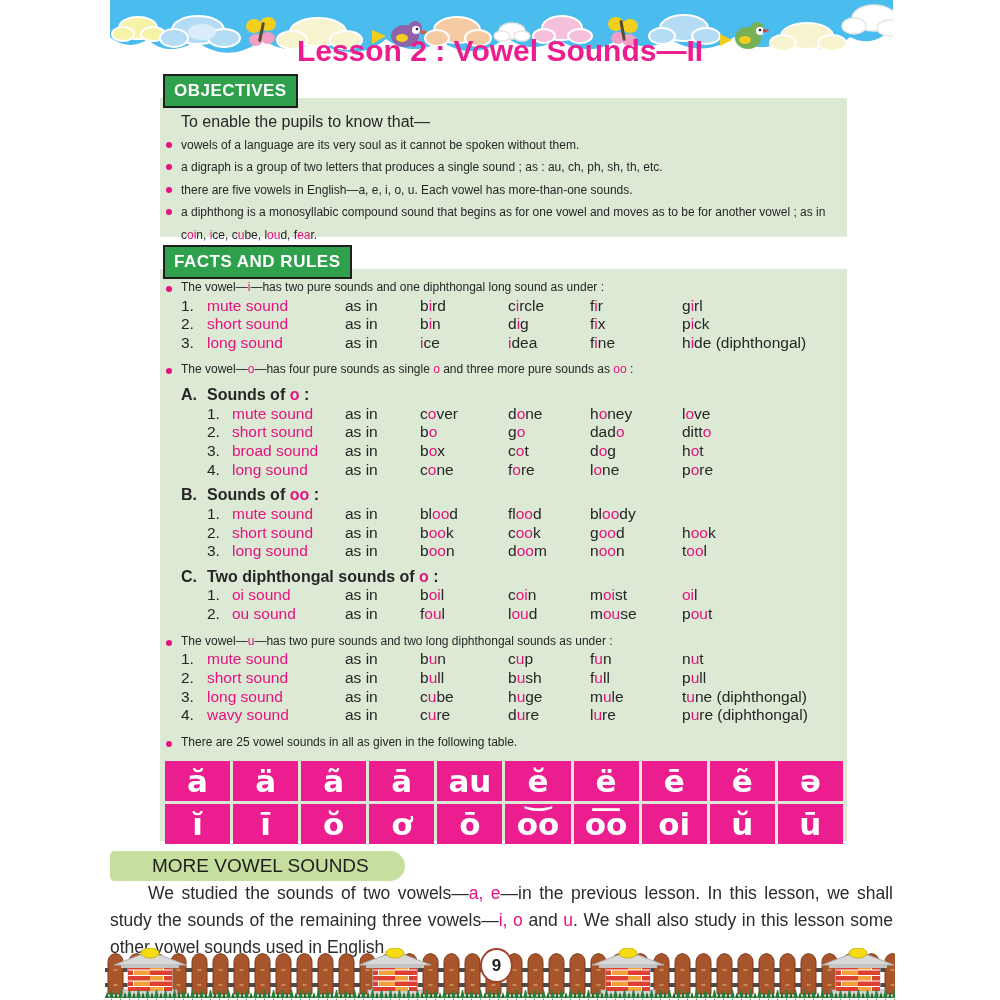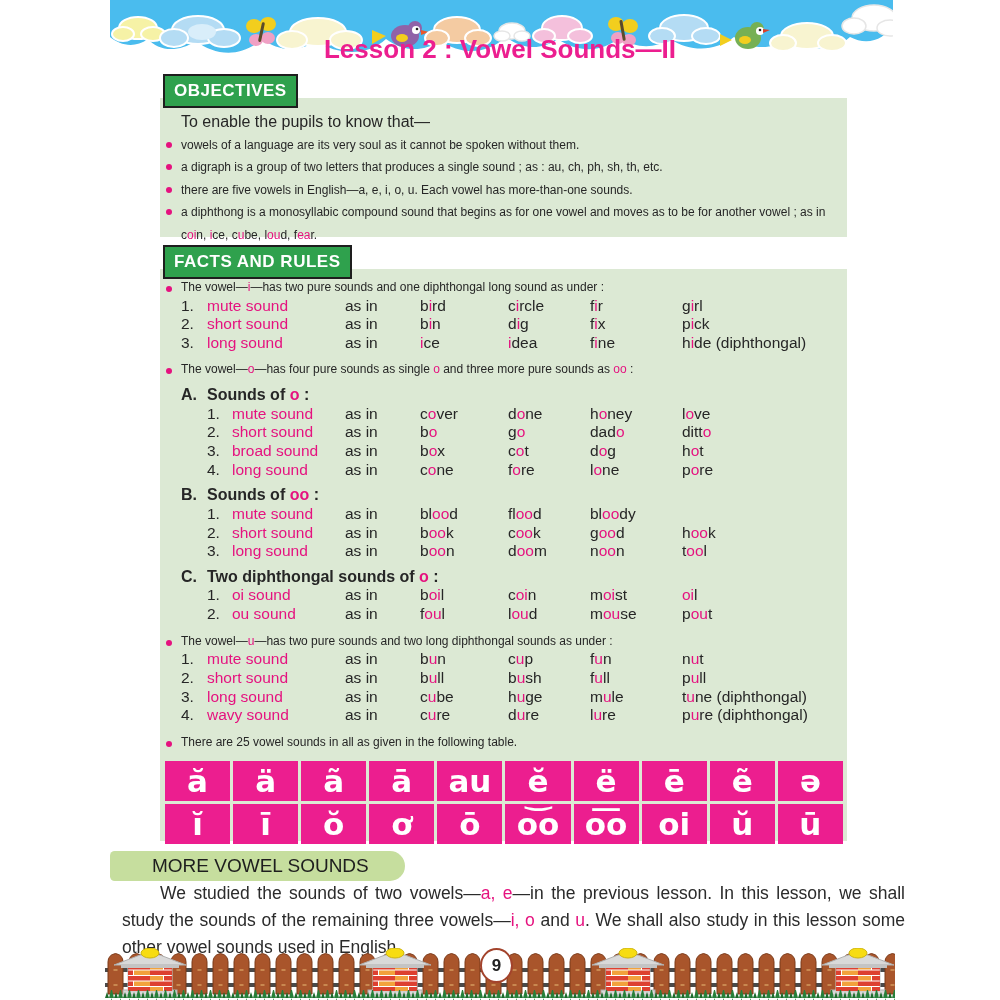--- a/index.html
+++ b/index.html
@@ -5,21 +5,21 @@
   :root{
     --magenta:#E5127F; --green-header:#2FA14D; --light-green:#DCE9D4;
     --pill-green:#C6DE9E; --table-pink:#EC1E8F; --sky-blue:#4ABCEE;
   }
   *{box-sizing:border-box}
   body{margin:0;background:#ffffff}
   .page{position:relative;width:1000px;height:1000px;background:#fff;
         font-family:"Liberation Sans",sans-serif;color:#262626;overflow:hidden}
   .banner{position:absolute;left:110px;top:0;width:783px;height:57px}
   .title{position:absolute;left:0;top:34px;width:100%;text-align:center;margin:0;
-         font-size:26px;font-weight:bold;color:var(--table-pink)}
+         font-size:30px;font-weight:bold;color:var(--table-pink)}
   .sec-header{position:absolute;background:var(--green-header);color:#fff;font-weight:bold;
          font-size:17px;line-height:20px;padding:5px 9px;border:2.5px solid #1E1E1E;z-index:2;
          letter-spacing:.5px}
   #objectives-header{left:163px;top:74px}
   #facts-header{left:163px;top:245px}
   .greenbox{position:absolute;left:160px;width:687px;background:var(--light-green)}
   #objectives-box{top:98px;height:139px;padding-top:13px}
   #facts-box{top:269px;height:572px;padding-top:9px}
   .intro-line{margin:0 0 0 21px;font-size:16px;line-height:22.6px}
   .bullet-row{display:flex;font-size:12px;line-height:22.6px}
@@ -39,21 +39,21 @@
            font-weight:bold;font-size:16px;line-height:18.7px}
   .vtable{margin:10px 4px 0 5px}
   .vrow{display:flex;gap:3px}
   .vrow + .vrow{margin-top:3px}
   .vcell{flex:1;height:40px;background:var(--table-pink);color:#fff;
          display:flex;align-items:center;justify-content:center;
          font-family:"DejaVu Sans",sans-serif;font-size:31px;font-weight:bold}
   .pill{position:absolute;left:110px;top:851px;width:295px;height:30px;background:var(--pill-green);
         border-radius:5px 16px 16px 5px;display:flex;align-items:center;padding-left:42px;
         font-size:19px;font-weight:normal;color:#1E1E1E}
-  .para{position:absolute;left:122px;top:880px;width:783px;margin:0;font-size:17.5px;
+  .para{position:absolute;left:110px;top:880px;width:783px;margin:0;font-size:17.5px;
         line-height:27px;text-align:justify;text-indent:38px;color:#2B2B2B}
   .fence{position:absolute;left:105px;top:948px;width:790px;height:52px}
   .badge{position:absolute;left:375px;top:0;width:33px;height:35px;background:#fff;
          border:2.5px solid #A3432C;border-radius:50%;display:flex;align-items:center;
          justify-content:center;font-size:17px;font-weight:bold;color:#222;z-index:2}
 </style>
 </head>
 <body>
 
 <div class="page">

